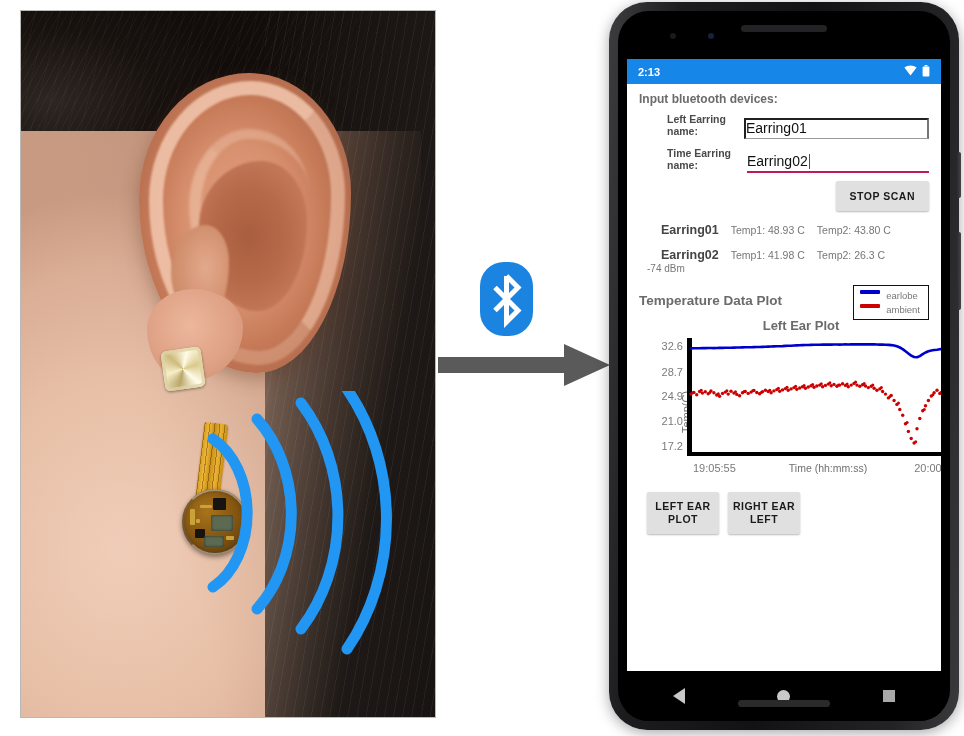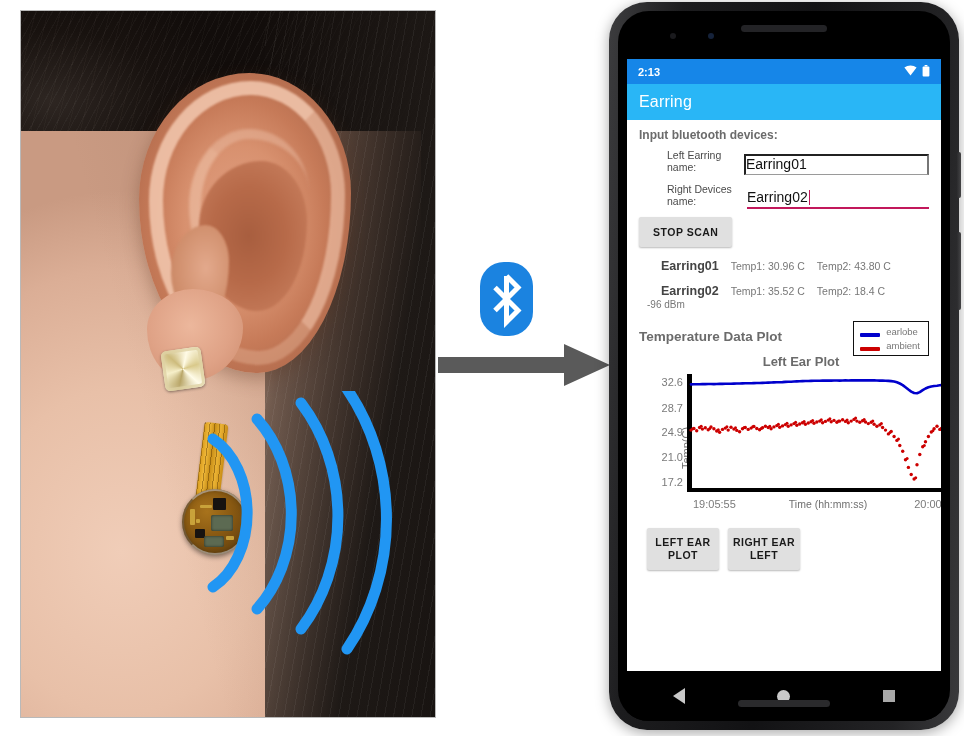--- a/index.html
+++ b/index.html
@@ -195,53 +195,53 @@
   
   #appbar {
     height: 36px; background: #29b6f6; color: #fff;
     display: flex; align-items: center; padding: 0 12px;
     font-size: 16px; letter-spacing: .2px;
   }
   
   #content { padding: 8px 12px 0 12px; background: #fff; height: 551px; position: relative; }
   .section-title { font-size: 12px; font-weight: bold; color: #6b6b6b; margin-bottom: 7px; }
   .field-row { display: flex; align-items: flex-end; margin-bottom: 8px; }
-  .field-label { font-size: 10.5px; color: #4a4a4a; font-weight: normal; width: 108px; padding-bottom: 2px; padding-left: 28px; }
+  .field-label { font-size: 10.5px; color: #4a4a4a; font-weight: bold; width: 108px; padding-bottom: 2px; padding-left: 28px; }
   .field-input {
     flex: 1; font-size: 14px; color: #111; padding-bottom: 2px;
     border-bottom: 1px solid #9a9a9a; background: transparent;
     outline: none; font-family: "Liberation Sans", sans-serif;
   }
   .field-input.focused { border-bottom: 2px solid #c2185b; }
   .caret {
     display: inline-block; width: 1.5px; height: 15px; background: #c2185b;
     vertical-align: -3px; margin-left: 1px;
   }
-  .btn-row { display: flex; justify-content: flex-start; margin: 8px 0 12px 0; }
+  .btn-row { display: flex; justify-content: flex-end; margin: 8px 0 12px 0; }
   .mat-btn {
     background: #e0e0e0; color: #1a1a1a; border: none;
     font-size: 10.5px; font-weight: bold; letter-spacing: .5px;
     padding: 9px 14px; border-radius: 2px;
     box-shadow: 0 1px 2px rgba(0,0,0,0.28);
     font-family: "Liberation Sans", sans-serif; cursor: pointer;
   }
   .devices-head { font-size: 13.5px; font-weight: bold; color: #4a90c4; margin: 2px 0 10px 0; }
   .device-row { margin-bottom: 11px; padding-left: 22px; }
   .device-line1 { display: flex; align-items: baseline; gap: 12px; }
   .device-name { font-size: 12.5px; font-weight: bold; color: #444; }
   .device-temp { font-size: 10.5px; color: #777; }
   .device-rssi { font-size: 10px; color: #777; margin-top: 1px; margin-left: -14px; }
 
   .plot-header { display: flex; align-items: flex-start; justify-content: space-between; margin-top: 4px; }
   .plot-title { font-size: 13.5px; font-weight: bold; color: #6b6b6b; padding-top: 8px; }
   .legend {
     border: 1.5px solid #111; background: #fff; padding: 4px 8px 4px 6px;
     display: flex; flex-direction: column; gap: 3px;
   }
-  .legend-item { display: flex; align-items: flex-end; gap: 6px; }
+  .legend-item { display: flex; align-items: flex-start; gap: 6px; }
   .legend-swatch { width: 20px; height: 4px; border-radius: 1px; }
   .legend-label { font-size: 9.5px; color: #777; }
 
   .chart-subtitle { text-align: center; font-size: 13px; font-weight: bold; color: #6b6b6b; margin: -2px 0 0 34px; }
   #chart-box { position: relative; width: 100%; height: 150px; margin-top: 1px; }
   #chart-svg { position: absolute; left: 0; top: 0; }
   .bottom-btns { display: flex; gap: 9px; margin-top: 8px; padding-left: 8px; }
   .bottom-btns .mat-btn { width: 72px; line-height: 1.25; padding: 8px 4px; }
 
   
@@ -342,58 +342,55 @@
           </span>
           <span>
             <svg width="8" height="12" viewBox="0 0 8 12" aria-hidden="true">
               <rect x="2.6" y="0" width="2.8" height="1.4" fill="#ffffff"></rect>
               <rect x="0.6" y="1.4" width="6.8" height="10.2" rx="1" fill="#ffffff"></rect>
             </svg>
           </span>
         </span>
       </div>
 
-      <div id="appbar">
-        <span>Earring</span>
-      </div>
 
       <div id="content">
 
         <div class="section-title">Input bluetooth devices:</div>
 
         <div class="field-row">
           <span class="field-label">Left Earring name:</span>
           <input class="field-input" type="text" value="Earring01" style="">
         </div>
 
         <div class="field-row">
-          <span class="field-label">Right Devices name:</span>
+          <span class="field-label">Time Earring name:</span>
           <span class="field-input focused" style="position:relative;"><span>Earring02</span><span class="caret"></span></span>
         </div>
 
         <div class="btn-row">
           <button class="mat-btn">STOP SCAN</button>
         </div>
 
 
         <div class="device-row">
           <div class="device-line1">
             <span class="device-name">Earring01</span>
-            <span class="device-temp">Temp1: 30.96 C</span>
+            <span class="device-temp">Temp1: 48.93 C</span>
             <span class="device-temp">Temp2: 43.80 C</span>
           </div>
         </div>
 
         <div class="device-row">
           <div class="device-line1">
             <span class="device-name">Earring02</span>
-            <span class="device-temp">Temp1: 35.52 C</span>
-            <span class="device-temp">Temp2: 18.4 C</span>
+            <span class="device-temp">Temp1: 41.98 C</span>
+            <span class="device-temp">Temp2: 26.3 C</span>
           </div>
-          <div class="device-rssi">-96 dBm</div>
+          <div class="device-rssi">-74 dBm</div>
         </div>
 
         <div class="plot-header">
           <div class="plot-title">Temperature Data Plot</div>
           <div class="legend">
             <div class="legend-item">
               <span class="legend-swatch" id="sw0" style="background: rgb(0, 0, 204);"></span>
               <span class="legend-label">earlobe</span>
             </div>
             <div class="legend-item">

